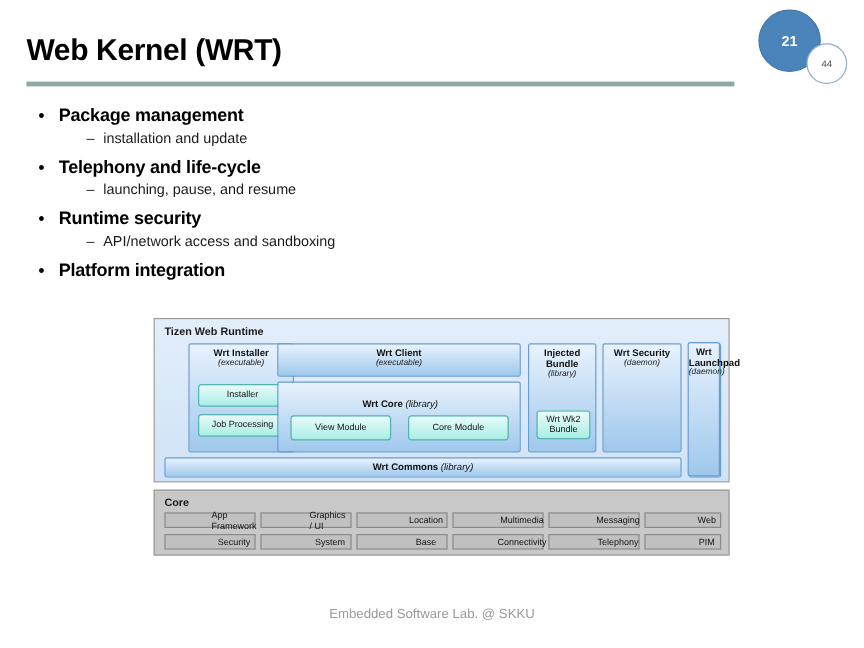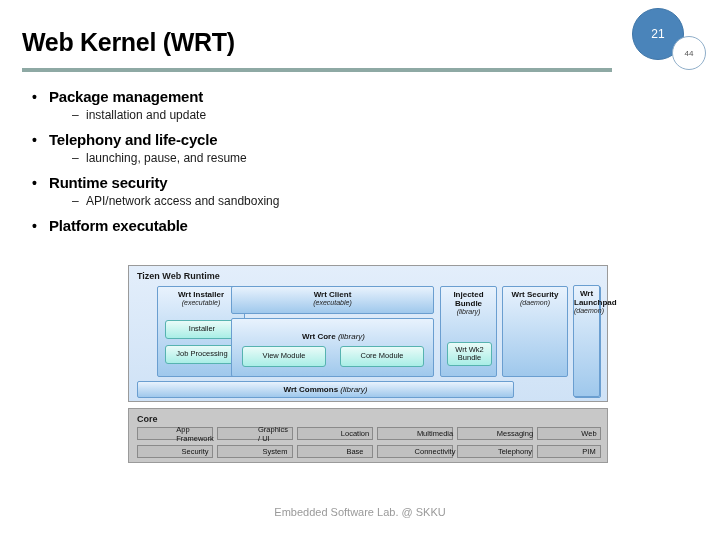--- a/index.html
+++ b/index.html
@@ -45,21 +45,21 @@
     position: absolute;
     left: 0; top: 0;
     width: 52px; height: 52px;
     border-radius: 50%;
     background: #4a84ba;
     border: 1px solid #3f76a8;
     display: flex;
     align-items: center;
     justify-content: center;
     font-size: 12px;
-    font-weight: normal;
+    font-weight: bold;
     color: #ffffff;
   }
   .badge-sub {
     position: absolute;
     left: 40px; top: 28px;
     width: 34px; height: 34px;
     border-radius: 50%;
     background: #ffffff;
     border: 1px solid #8faec9;
     display: flex;
@@ -264,21 +264,21 @@
     <span class="dot">•</span>
     <span>Runtime security</span>
   </div>
   <div class="lvl2">
     <span class="dash">–</span>
     <span>API/network access and sandboxing</span>
   </div>
 
   <div class="lvl1">
     <span class="dot">•</span>
-    <span>Platform executable</span>
+    <span>Platform integration</span>
   </div>
 
 </div>
 
 <div class="diagram">
 
   <div class="panel panel-wrt">
     <div class="panel-label">Tizen Web Runtime</div>
 
     <div class="bbox" style="left:8px; top:20px; width:88px; height:91px;margin-left:20px;">
@@ -308,21 +308,21 @@
     </div>
 
     <div class="bbox" style="left:373px; top:20px; width:66px; height:91px;">
       <span class="t">Wrt Security</span>
       <span class="s">(daemon)</span>
     </div>
 
     <div class="bbox" style="left:445px; top:20px; width:59px; height:112px; width:27px;">
     </div>
 
-    <div class="bbar" style="left:8px; top:115px; width:377px; height:17px;">
+    <div class="bbar" style="left:8px; top:115px; width:431px; height:17px;">
       <b>Wrt Commons</b>&nbsp;<i>(library)</i>
     </div>
 
   </div>
 
   <div class="bbox" style="left:445px; top:20px; width:27px; height:112px;">
     <span class="t">Wrt Launchpad</span>
     <span class="s">(daemon)</span>
   </div>
 

